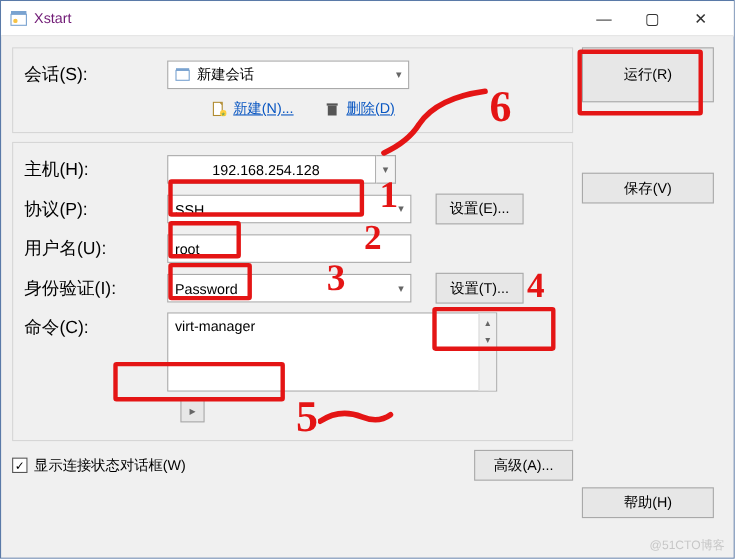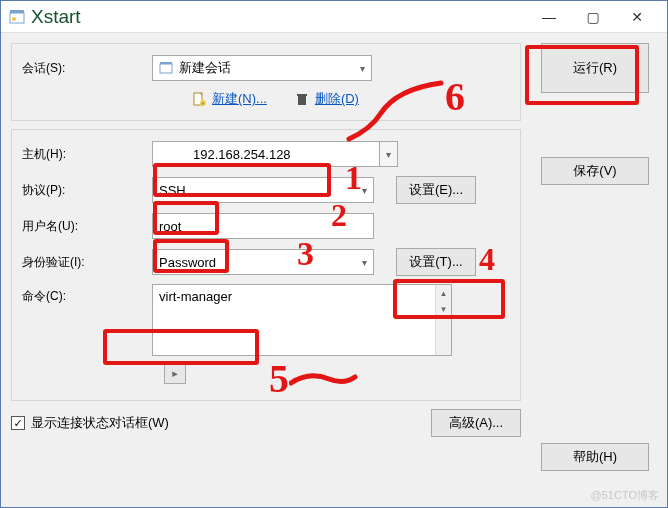--- a/index.html
+++ b/index.html
@@ -6,32 +6,32 @@
   body { margin: 0; background: #fff; }
   .window {
     width: 668px; height: 508px; border: 1px solid #5a7aa8;
     background: #f0f0f0; position: relative;
   }
   .titlebar {
     height: 32px; background: #fff; display: flex; align-items: center;
     padding: 0 8px; border-bottom: 1px solid #e0e0e0;
   }
   .titlebar .icon { width: 16px; height: 16px; margin-right: 6px; }
-  .title-text { font-size: 19px; color: #14532d; flex: 1; }
+  .title-text { font-size: 13px; color: #701a75; flex: 1; }
   .winbtns { display: flex; margin-left: auto; align-items: center; }
   .winbtn { width: 44px; height: 26px; display: flex; align-items: center;
     justify-content: center; font-size: 14px; color: #333; background: transparent; border: none; }
   .winbtn .glyph { pointer-events: none; }
   .client { padding: 10px 10px 10px 10px; position: relative; height: calc(100% - 32px); }
 
   .group { border: 1px solid #d6d6d6; background: #f0f0f0; padding: 10px 10px 8px 10px;
     margin-bottom: 8px; position: relative; }
 
   .row { display: flex; align-items: center; margin-bottom: 8px; min-height: 28px; }
-  .label { width: 130px; font-size: 12px; color: #000; }
+  .label { width: 130px; font-size: 16px; color: #000; }
   .combo, .text, .select {
     height: 26px; border: 1px solid #a9a9a9; background: #fff; font-size: 13px;
     padding: 2px 6px; color: #000;
   }
   .text { width: 222px; }
   .select { width: 222px; display: flex; align-items: center; position: relative; }
   .select .dd { margin-left: auto; color: #666; font-size: 10px; }
 
   .session-combo { width: 220px; display:flex; align-items:center; padding: 2px 6px;
     border:1px solid #a9a9a9; background:#fff; height:26px; font-size:13px; }
@@ -42,21 +42,21 @@
   .toolbtn { display:flex; align-items:center; gap:6px; font-size:13px; }
   .toolbtn .link { color:#0a57c2; text-decoration:underline; }
   .toolbtn .ico { width:14px; height:14px; display:inline-block; }
 
   .btn { border:1px solid #a9a9a9; background:#e7e7e7; min-width:96px; height:28px;
     font-size:13px; color:#000; padding:0 10px; display:inline-flex;
     align-items:center; justify-content:center; }
   .btn-lg { height:50px; min-width:100px; }
 
   .rightcol { position:absolute; right:18px; top:10px; display:flex; flex-direction:column; gap:12px; }
-  .rightcol .btn { width:108px; }
+  .rightcol .btn { width:120px; }
 
   .cmdbox { width:300px; height:72px; border:1px solid #a9a9a9; background:#fff;
     position:relative; padding:4px 18px 20px 6px; font-size:13px; }
   .cmdbox .scroll { position:absolute; right:0; top:0; bottom:0; width:16px;
     background:#f0f0f0; border-left:1px solid #dcdcdc; }
   .cmdbox .scroll .up, .cmdbox .scroll .down { height:16px; display:flex;
     align-items:center; justify-content:center; color:#666; font-size:9px; }
   .cmd-run { width:22px; height:22px; border:1px solid #a9a9a9; background:#e7e7e7;
     display:flex; align-items:center; justify-content:center; margin-left:12px;
     color:#666; font-size:11px; }
@@ -154,21 +154,21 @@
           <span class="link">删除(D)</span>
         </div>
       </div>
     </div>
 
     <div class="group" style="width:510px;">
 
       <div class="row">
         <div class="label">主机(H):</div>
         <div class="host-wrap">
-          <input class="text" style="width: 228px; padding-left: 40px;" value="192.168.254.128">
+          <input class="text" style="width: 190px; padding-left: 40px;" value="192.168.254.128">
           <div class="host-dd">▾</div>
         </div>
       </div>
 
       <div class="row">
         <div class="label">协议(P):</div>
         <div class="select">
           <span>SSH</span>
           <span class="dd">▾</span>
         </div>

